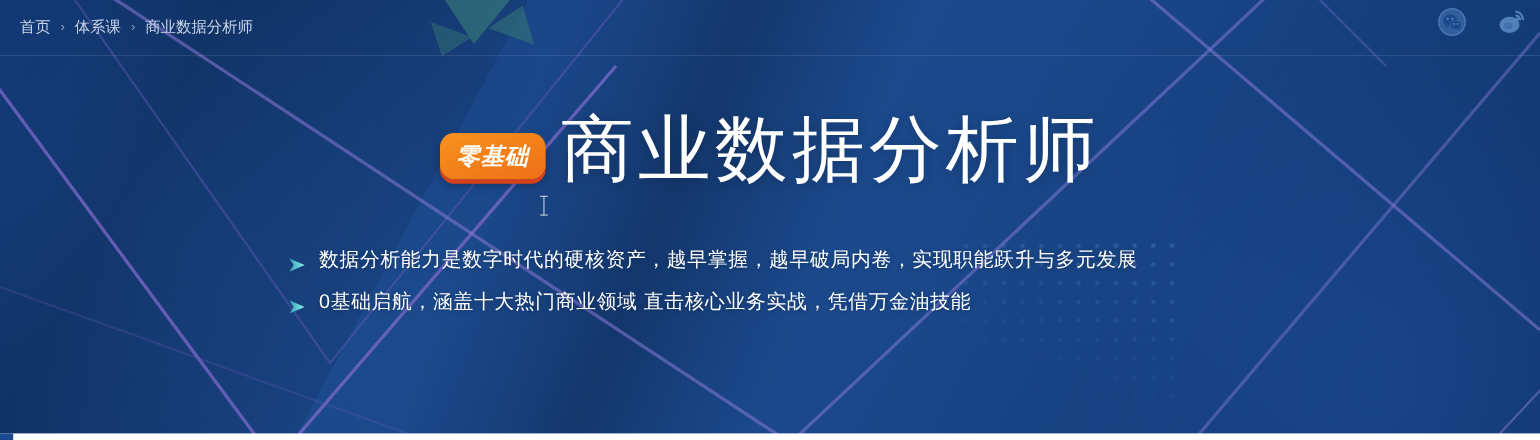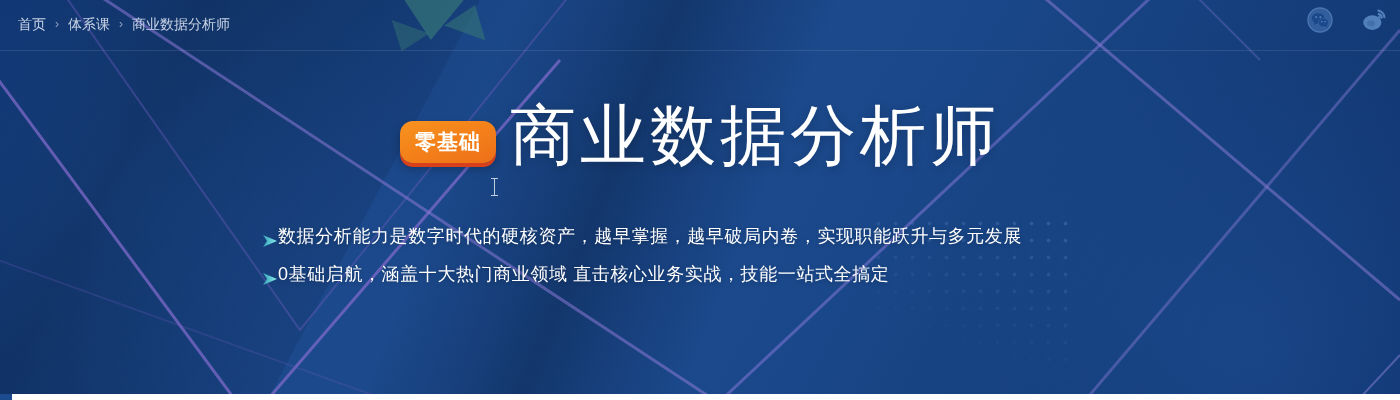--- a/index.html
+++ b/index.html
@@ -108,35 +108,36 @@
   .badge{
     position:relative; top:7px;
     display:inline-flex; align-items:center; justify-content:center;
     height:42px; padding:0 15px;
     border-radius:13px;
     font-size:21px; font-weight:700; color:#ffffff;
     letter-spacing:1px;
     background:linear-gradient(160deg,#f8931f 0%,#f4841a 40%,#ef6f18 100%);
     box-shadow:0 4px 0 0 #d8401b, 0 5px 10px rgba(0,0,0,.28);
     white-space:nowrap;
+    font-style:italic;
   }
   .main-title{
     font-size:66px; font-weight:400; color:#ffffff;
     letter-spacing:4px; line-height:78px;
     white-space:nowrap;
     text-shadow:0 2px 10px rgba(0,0,0,.22);
   }
 
   .bullets{
     position:absolute; left:0; right:0; top:223px;
     display:flex; flex-direction:column; gap:12px;
     align-items:flex-start; padding-left:262px;
   }
   .bullet{
-    display:flex; align-items:center; 
+    display:flex; align-items:center; gap:12px;
     font-size:18px; color:#ffffff; line-height:26px;
     letter-spacing:.6px; white-space:nowrap;
     text-shadow:0 1px 4px rgba(0,0,0,.25);
   }
   .bullet .arrow{
     flex:0 0 auto; width:16px; height:14px;
     display:inline-block;
   }
 
   
@@ -257,21 +258,21 @@
           </svg>
         </span>
         <span>数据分析能力是数字时代的硬核资产，越早掌握，越早破局内卷，实现职能跃升与多元发展</span>
       </li>
       <li class="bullet">
         <span class="arrow">
           <svg viewBox="0 0 16 14" width="16" height="14">
             <polygon points="1,1 15,7 1,13 5,7" fill="url(#ag1)"></polygon>
           </svg>
         </span>
-        <span>0基础启航，涵盖十大热门商业领域 直击核心业务实战，技能一站式全搞定</span>
+        <span>0基础启航，涵盖十大热门商业领域 直击核心业务实战，凭借万金油技能</span>
       </li>
     </ul>
 
   </div>
 
   <div class="bottom-strip"></div>
   <div class="bottom-strip-nub"></div>
 
 </div>
 

